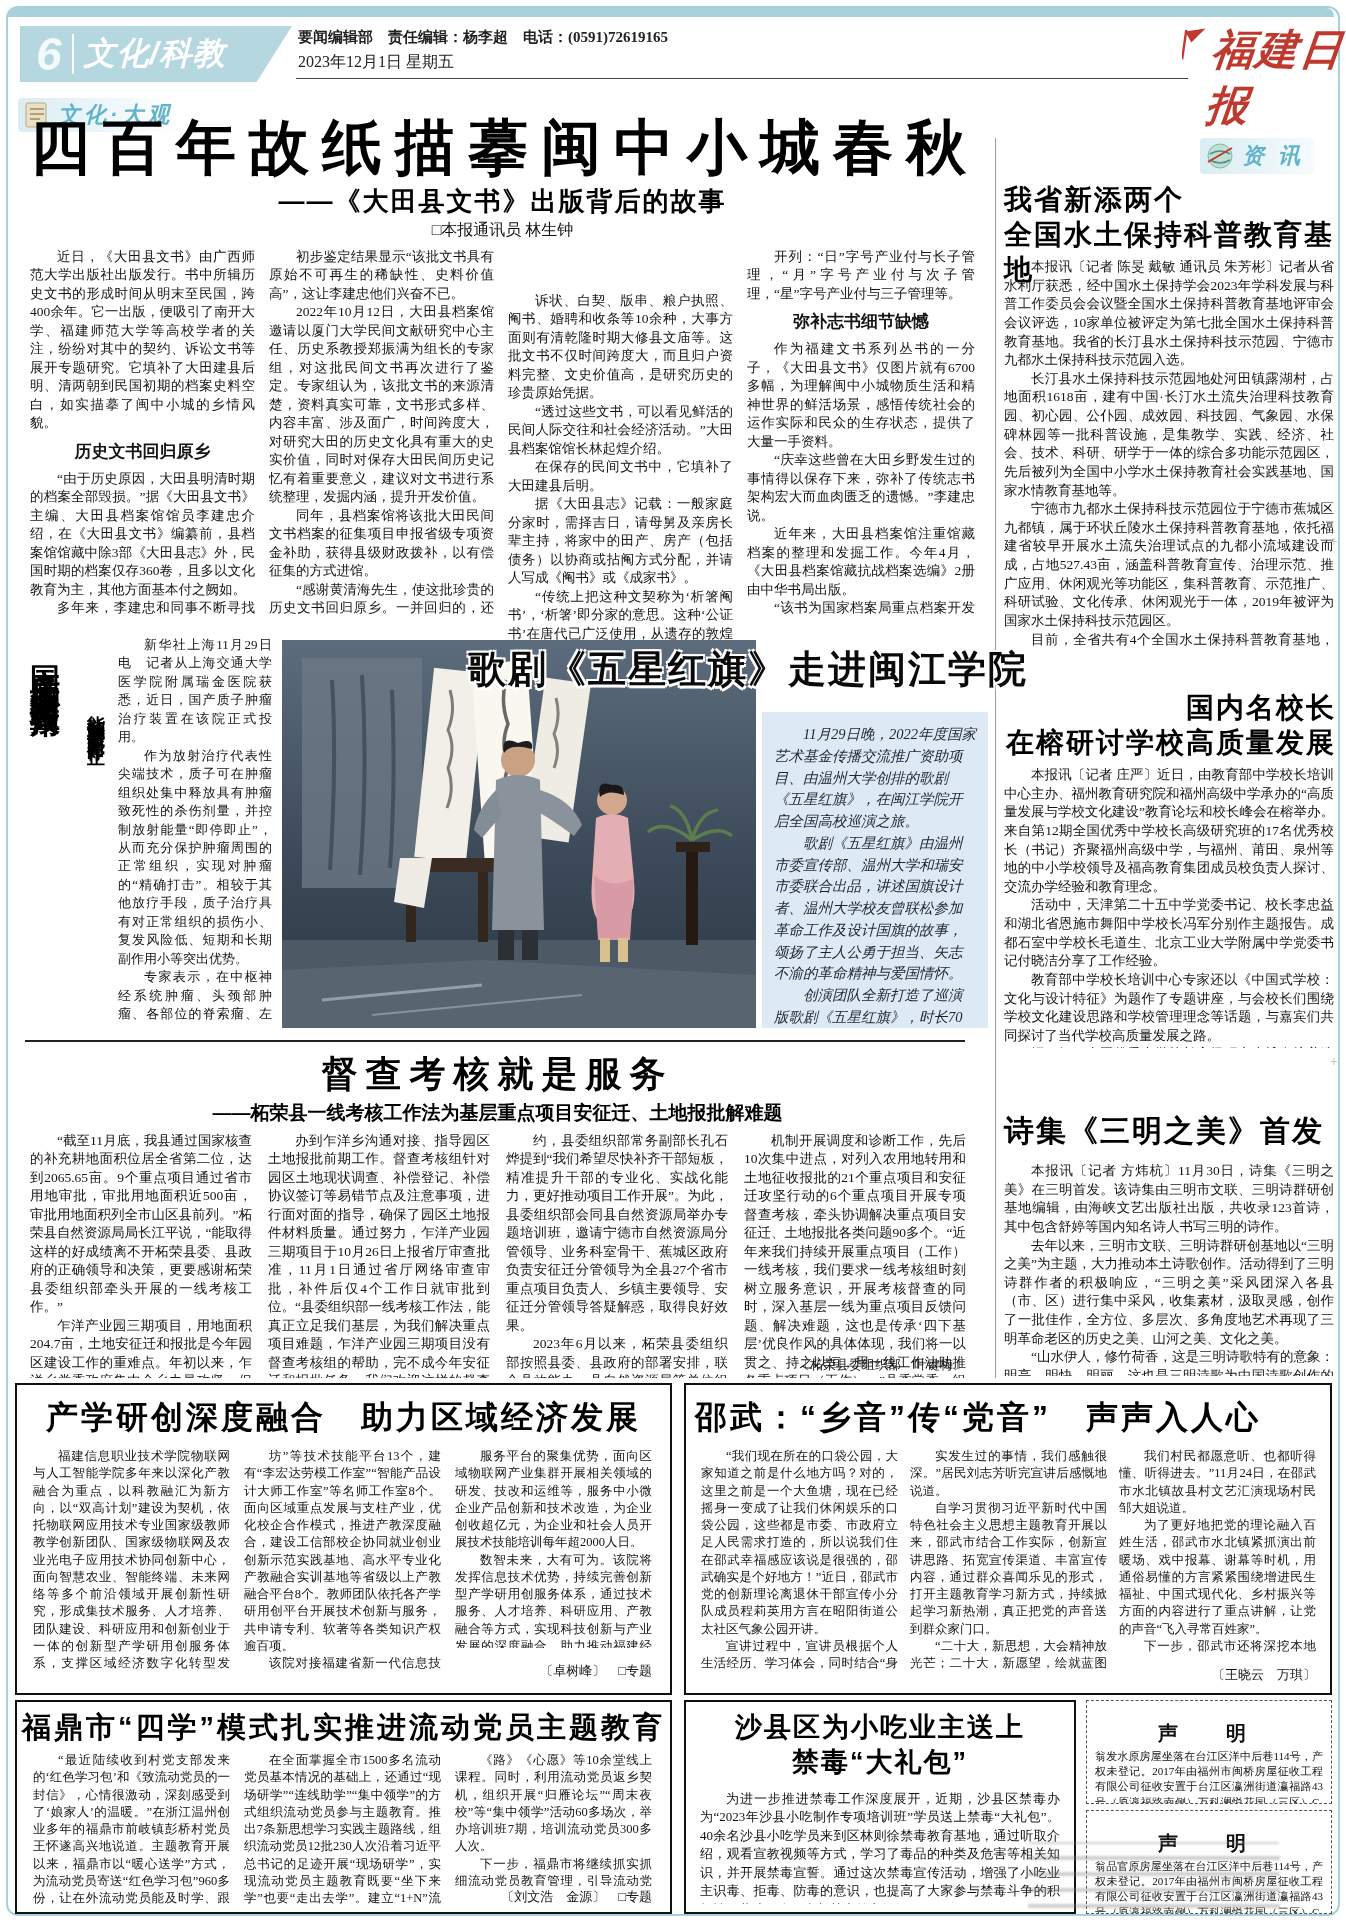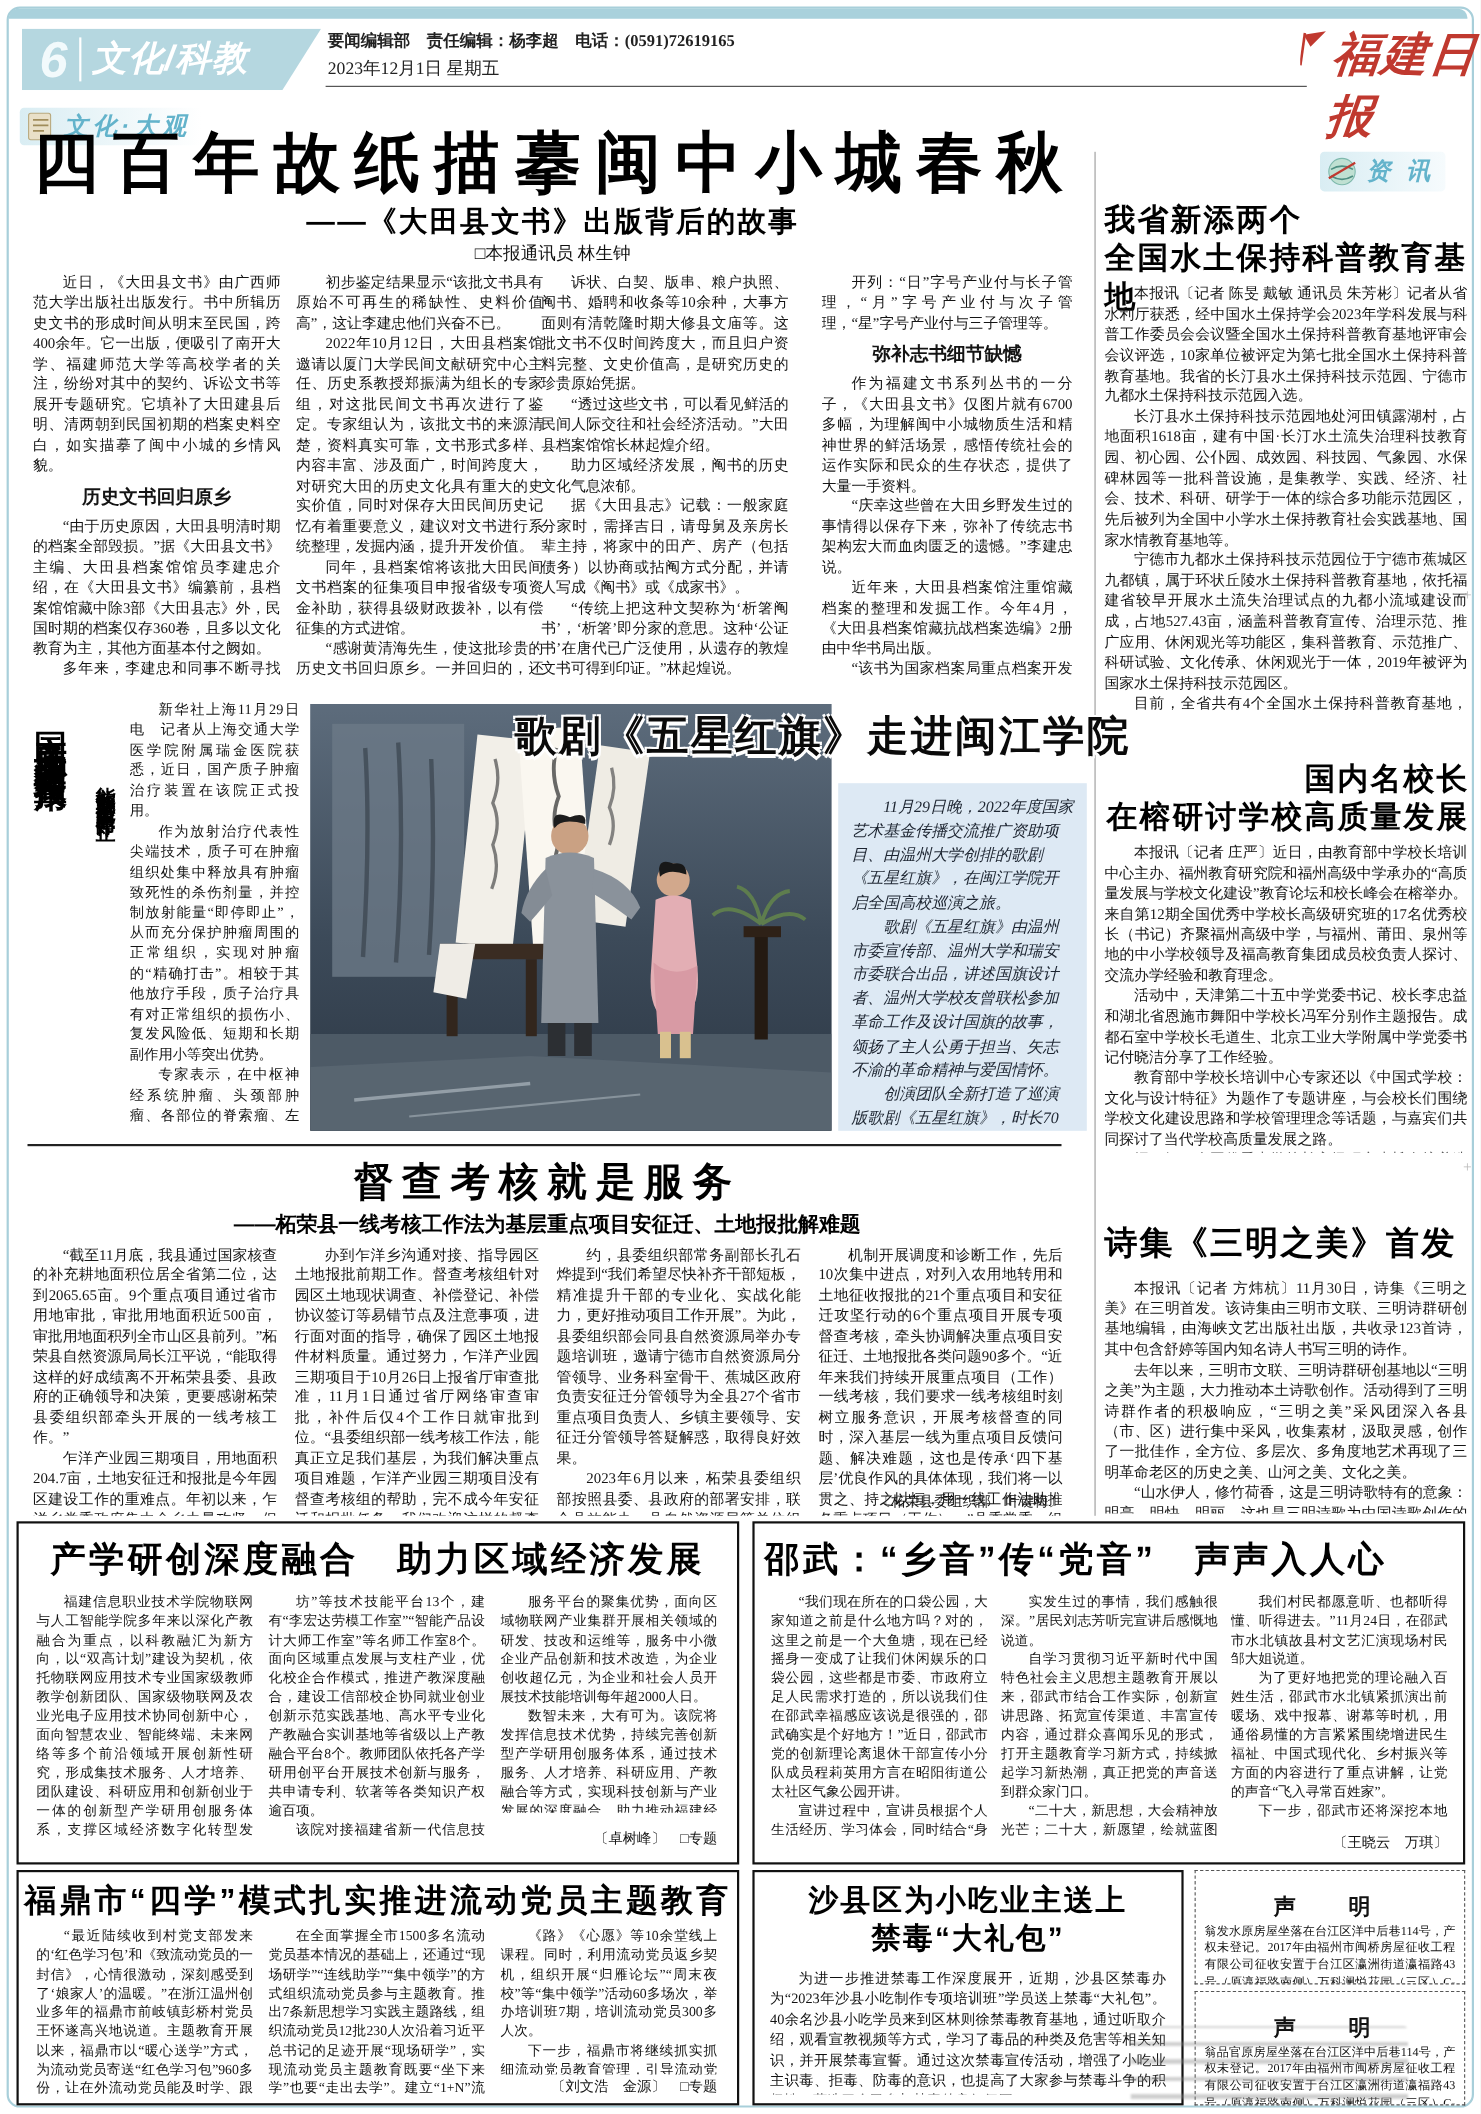--- a/index.html
+++ b/index.html
@@ -100,24 +100,24 @@
       <h3 class="subhead">历史文书回归原乡</h3>
       <p class="para">“由于历史原因，大田县明清时期的档案全部毁损。”据《大田县文书》主编、大田县档案馆馆员李建忠介绍，在《大田县文书》编纂前，县档案馆馆藏中除3部《大田县志》外，民国时期的档案仅存360卷，且多以文化教育为主，其他方面基本付之阙如。</p>
       <p class="para">多年来，李建忠和同事不断寻找民间散佚的史料档案。2019年11月，县政协文史委传来消息：经由曾在大田插队的泉州籍知青介绍，泉州华侨历史学会理事、民间文书收藏与研究者黄清海收藏有大田县明末、清代、民国时期的民间文书，共6000多张、5000多份。</p>
     </div>
   <div class="ncol" style="left:269px;">
       <p class="para">初步鉴定结果显示“该批文书具有原始不可再生的稀缺性、史料价值高”，这让李建忠他们兴奋不已。</p>
       <p class="para">2022年10月12日，大田县档案馆邀请以厦门大学民间文献研究中心主任、历史系教授郑振满为组长的专家组，对这批民间文书再次进行了鉴定。专家组认为，该批文书的来源清楚，资料真实可靠，文书形式多样、内容丰富、涉及面广，时间跨度大，对研究大田的历史文化具有重大的史实价值，同时对保存大田民间历史记忆有着重要意义，建议对文书进行系统整理，发掘内涵，提升开发价值。</p>
       <p class="para">同年，县档案馆将该批大田民间文书档案的征集项目申报省级专项资金补助，获得县级财政拨补，以有偿征集的方式进馆。</p>
       <p class="para">“感谢黄清海先生，使这批珍贵的历史文书回归原乡。一并回归的，还有黄清海夫人黄义泉女士捐赠的1100份文书。”李建忠说。</p>
     </div>
-  <div class="ncol" style="left:492px;">
+  <div class="ncol" style="left:508px;margin-top:44px;">
       <p class="para">诉状、白契、版串、粮户执照、阄书、婚聘和收条等10余种，大事方面则有清乾隆时期大修县文庙等。这批文书不仅时间跨度大，而且归户资料完整、文史价值高，是研究历史的珍贵原始凭据。</p>
       <p class="para">“透过这些文书，可以看见鲜活的民间人际交往和社会经济活动。”大田县档案馆馆长林起煌介绍。</p>
-      <p class="para">助力区域经济发展，阄书的历史文化气息浓郁。</p>
+      <p class="para">在保存的民间文书中，它填补了大田建县后明。</p>
       <p class="para">据《大田县志》记载：一般家庭分家时，需择吉日，请母舅及亲房长辈主持，将家中的田产、房产（包括债务）以协商或拈阄方式分配，并请人写成《阄书》或《成家书》。</p>
       <p class="para">“传统上把这种文契称为‘析箸阄书’，‘析箸’即分家的意思。这种‘公证书’在唐代已广泛使用，从遗存的敦煌文书可得到印证。”林起煌说。</p>
       <p class="para">《大田县文书》中，一份记录于清乾隆四十八年（1783年）的阄书说分家析产的原因是“家计殷繁，独力难以经理，不忍分而又不得不分”，期望“自分之后，各宜勤俭治家，和气致祥”；各阄分得田产资财也详细</p>
     </div>
   <div class="ncol" style="left:747px;width:228px;">
       <p class="para">开列：“日”字号产业付与长子管理，“月”字号产业付与次子管理，“星”字号产业付与三子管理等。</p>
       <h3 class="subhead">弥补志书细节缺憾</h3>
       <p class="para">作为福建文书系列丛书的一分子，《大田县文书》仅图片就有6700多幅，为理解闽中小城物质生活和精神世界的鲜活场景，感悟传统社会的运作实际和民众的生存状态，提供了大量一手资料。</p>
       <p class="para">“庆幸这些曾在大田乡野发生过的事情得以保存下来，弥补了传统志书架构宏大而血肉匮乏的遗憾。”李建忠说。</p>
       <p class="para">近年来，大田县档案馆注重馆藏档案的整理和发掘工作。今年4月，《大田县档案馆藏抗战档案选编》2册由中华书局出版。</p>

